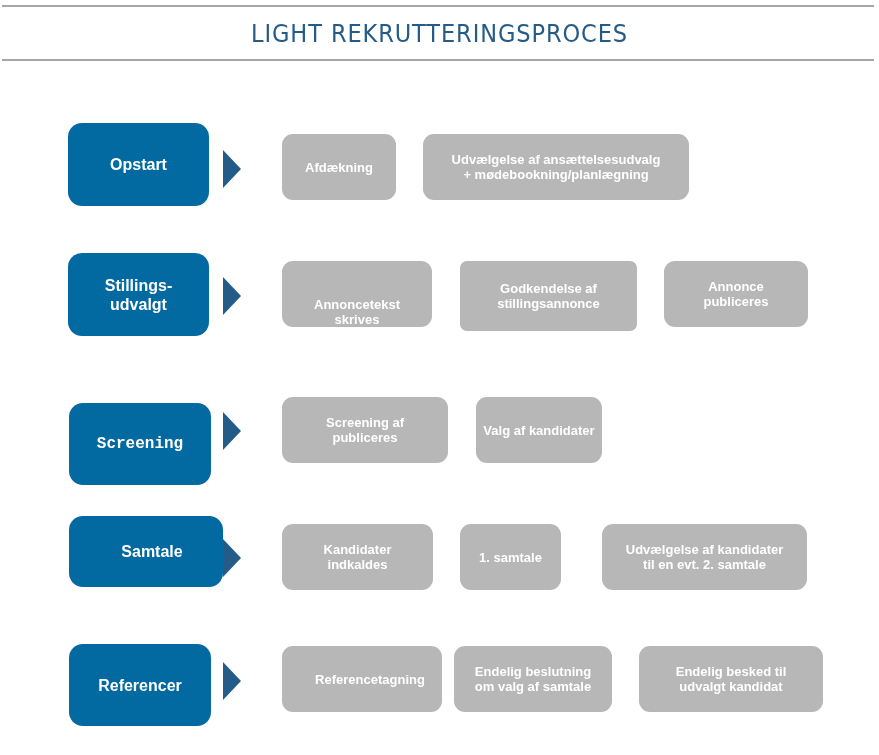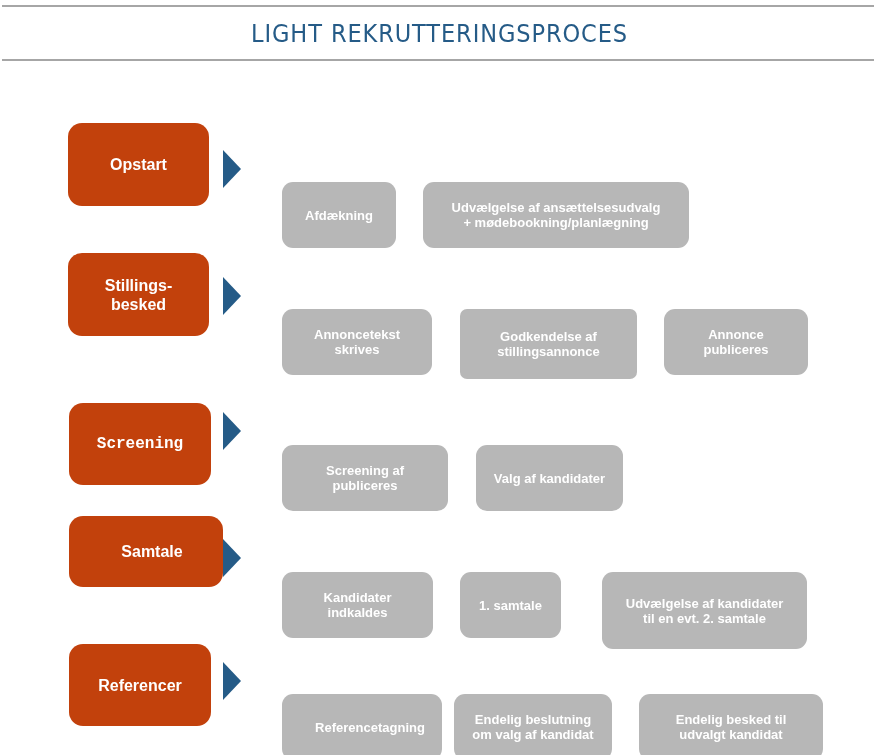--- a/index.html
+++ b/index.html
@@ -3,28 +3,28 @@
   <meta charset="utf-8">
   <style>
     html, body { margin: 0; padding: 0; background: #ffffff; }
     body { width: 879px; height: 755px; position: relative; overflow: hidden; font-family: "Liberation Sans", sans-serif; }
     .rule { position: absolute; left: 2px; width: 872px; height: 2px; background: #a6a6a6; }
     .rule.top { top: 5px; }
     .rule.bottom { top: 59px; }
     .title { position: absolute; left: 0; top: 14px; width: 879px; text-align: center;
       font-family: "DejaVu Sans", sans-serif; font-weight: normal; font-size: 25px; letter-spacing: 1px;
       color: #255b87; transform: scaleX(0.9); transform-origin: center; line-height: 40px; }
-    .phase { position: absolute; background: #c2410c; border-radius: 14px; color: #ffffff;
+    .phase { position: absolute; background: #0369a1; border-radius: 14px; color: #ffffff;
       font-weight: bold; font-size: 16px; line-height: 19px; display: flex; align-items: center; justify-content: center;
       text-align: center; }
     .arrow { position: absolute; width: 0; height: 0; border-top: 19px solid transparent; border-bottom: 19px solid transparent;
       border-left: 18px solid #255b87; }
     .step { position: absolute; background: #b7b7b7; border-radius: 11px; color: #ffffff;
       font-weight: bold; font-size: 13px; line-height: 15px; display: flex; align-items: center; justify-content: center;
-      text-align: center; white-space: pre-line; margin-top: 48px; }
+      text-align: center; white-space: pre-line; }
   </style>
 </head>
 <body>
 
 <div class="rule top"></div>
 <div class="title">LIGHT REKRUTTERINGSPROCES</div>
 <div class="rule bottom"></div>
 
 <div class="phase" style="left:68px;top:123px;width:141px;height:83px;">
   <span>Opstart</span>
@@ -33,71 +33,71 @@
 <div class="step" style="left:282px;top:134px;width:114px;height:66px;">
   <span>Afdækning</span>
 </div>
 <div class="step" style="left:423px;top:134px;width:266px;height:66px;">
   <span>Udvælgelse af ansættelsesudvalg
 + mødebookning/planlægning</span>
 </div>
 
 <div class="phase" style="left:68px;top:253px;width:141px;height:83px;">
   <span style="white-space:pre-line;">Stillings-
-besked</span>
+udvalgt</span>
 </div>
 <div class="arrow" style="left:223px;top:277px;"></div>
-<div class="step" style="left:282px;top:261px;width:150px;height:66px;">
+<div class="step" style="left:282px;top:261px;width:150px;height:66px;align-items:flex-end;">
   <span>Annoncetekst
 skrives</span>
 </div>
 <div class="step" style="left:460px;top:261px;width:177px;height:70px;border-radius:7px;">
   <span>Godkendelse af
 stillingsannonce</span>
 </div>
 <div class="step" style="left:664px;top:261px;width:144px;height:66px;">
   <span>Annonce
 publiceres</span>
 </div>
 
 <div class="phase" style="left:69px;top:403px;width:142px;height:82px;font-family:Liberation Mono, monospace;">
   <span>Screening</span>
 </div>
 <div class="arrow" style="left:223px;top:412px;"></div>
 <div class="step" style="left:282px;top:397px;width:166px;height:66px;">
   <span>Screening af
 publiceres</span>
 </div>
-<div class="step" style="left:476px;top:397px;width:147px;height:66px;">
+<div class="step" style="left:476px;top:397px;width:126px;height:66px;">
   <span>Valg af kandidater</span>
 </div>
 
 <div class="phase" style="left:69px;top:516px;width:142px;height:71px;padding-left:12px;">
   <span>Samtale</span>
 </div>
 <div class="arrow" style="left:223px;top:539px;"></div>
 <div class="step" style="left:282px;top:524px;width:151px;height:66px;">
   <span>Kandidater
 indkaldes</span>
 </div>
 <div class="step" style="left:460px;top:524px;width:101px;height:66px;">
   <span>1. samtale</span>
 </div>
-<div class="step" style="left:602px;top:524px;width:205px;height:77px;justify-content:center;">
+<div class="step" style="left:602px;top:524px;width:205px;height:66px;justify-content:center;">
   <span>Udvælgelse af kandidater
 til en evt. 2. samtale</span>
 </div>
 
 <div class="phase" style="left:69px;top:644px;width:142px;height:82px;justify-content:center;">
   <span>Referencer</span>
 </div>
 <div class="arrow" style="left:223px;top:662px;"></div>
 <div class="step" style="left:282px;top:646px;width:144px;height:66px;padding-left:16px;">
   <span>Referencetagning</span>
 </div>
 <div class="step" style="left:454px;top:646px;width:158px;height:66px;">
   <span>Endelig beslutning
-om valg af kandidat</span>
+om valg af samtale</span>
 </div>
 <div class="step" style="left:639px;top:646px;width:184px;height:66px;">
   <span>Endelig besked til
 udvalgt kandidat</span>
 </div>
 
 </body></html>

